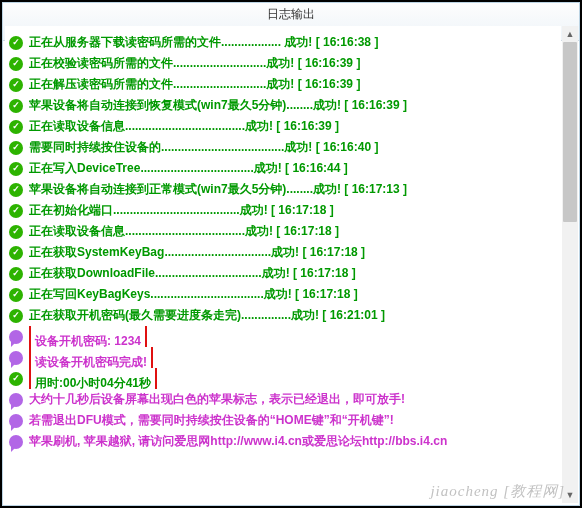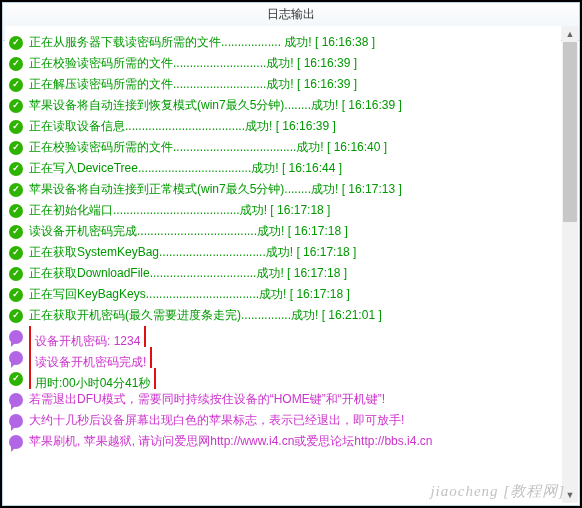--- a/index.html
+++ b/index.html
@@ -69,20 +69,21 @@
       background: #c7c7c7;
       border-radius: 1px;
     }
     .log-line {
       display: flex;
       align-items: center;
       height: 21px;
       line-height: 21px;
       white-space: nowrap;
       overflow: hidden;
+      font-weight: bold;
     }
     .icon {
       width: 14px;
       height: 14px;
       border-radius: 50%;
       margin-right: 6px;
       flex-shrink: 0;
       display: flex;
       align-items: center;
       justify-content: center;
@@ -150,37 +151,37 @@
       <div class="log-line">
         <span class="icon icon-success"></span>
         <span class="msg">苹果设备将自动连接到恢复模式(win7最久5分钟)........成功! [ 16:16:39 ]</span>
       </div>
       <div class="log-line">
         <span class="icon icon-success"></span>
         <span class="msg">正在读取设备信息....................................成功! [ 16:16:39 ]</span>
       </div>
       <div class="log-line">
         <span class="icon icon-success"></span>
-        <span class="msg">正在校验读密码所需的文件.....................................成功! [ 16:16:40 ]</span>
+        <span class="msg">需要同时持续按住设备的.....................................成功! [ 16:16:40 ]</span>
       </div>
       <div class="log-line">
         <span class="icon icon-success"></span>
         <span class="msg">正在写入DeviceTree..................................成功! [ 16:16:44 ]</span>
       </div>
       <div class="log-line">
         <span class="icon icon-success"></span>
         <span class="msg">苹果设备将自动连接到正常模式(win7最久5分钟)........成功! [ 16:17:13 ]</span>
       </div>
       <div class="log-line">
         <span class="icon icon-success"></span>
         <span class="msg">正在初始化端口......................................成功! [ 16:17:18 ]</span>
       </div>
       <div class="log-line">
         <span class="icon icon-success"></span>
-        <span class="msg">读设备开机密码完成....................................成功! [ 16:17:18 ]</span>
+        <span class="msg">正在读取设备信息....................................成功! [ 16:17:18 ]</span>
       </div>
       <div class="log-line">
         <span class="icon icon-success"></span>
         <span class="msg">正在获取SystemKeyBag................................成功! [ 16:17:18 ]</span>
       </div>
       <div class="log-line">
         <span class="icon icon-success"></span>
         <span class="msg">正在获取DownloadFile................................成功! [ 16:17:18 ]</span>
       </div>
       <div class="log-line">
@@ -198,25 +199,25 @@
       <div class="log-line">
         <span class="icon icon-info"></span>
         <span class="msg purple highlight">读设备开机密码完成!</span>
       </div>
       <div class="log-line">
         <span class="icon icon-success"></span>
         <span class="msg highlight">用时:00小时04分41秒</span>
       </div>
       <div class="log-line">
         <span class="icon icon-info"></span>
+        <span class="msg purple">大约十几秒后设备屏幕出现白色的苹果标志，表示已经退出，即可放手!</span>
+      </div>
+      <div class="log-line">
+        <span class="icon icon-info"></span>
         <span class="msg purple">若需退出DFU模式，需要同时持续按住设备的“HOME键”和“开机键”!</span>
-      </div>
-      <div class="log-line">
-        <span class="icon icon-info"></span>
-        <span class="msg purple">大约十几秒后设备屏幕出现白色的苹果标志，表示已经退出，即可放手!</span>
       </div>
       <div class="log-line">
         <span class="icon icon-info"></span>
         <span class="msg purple">苹果刷机, 苹果越狱, 请访问爱思网http://www.i4.cn或爱思论坛http://bbs.i4.cn</span>
       </div>
     </div>
 
   <div class="scrollbar">
     <div class="arrow up">▲</div>
     <div class="thumb"></div>

